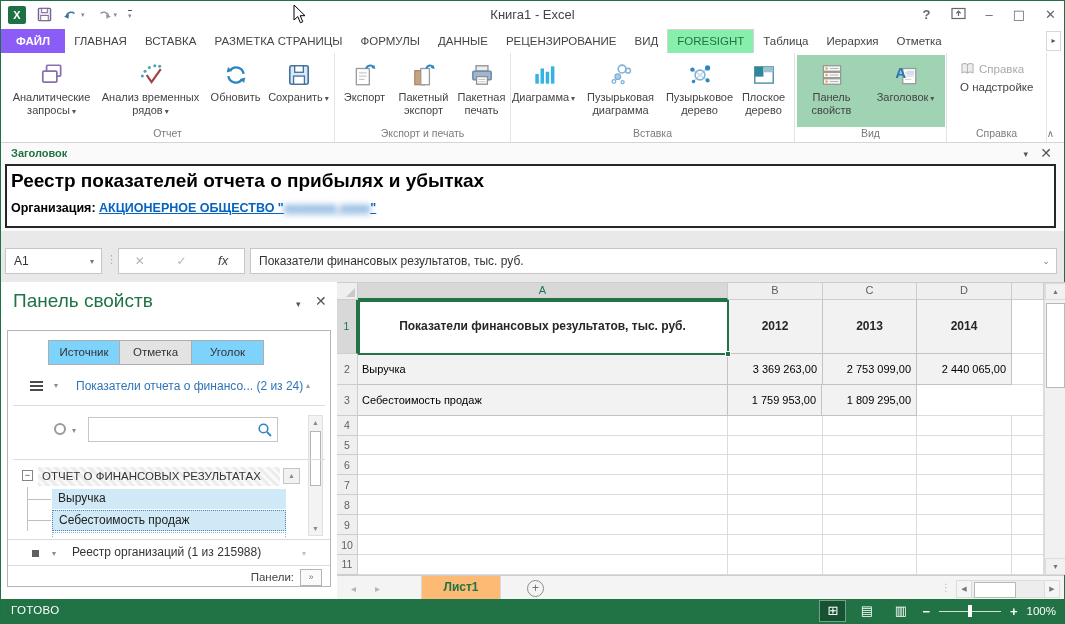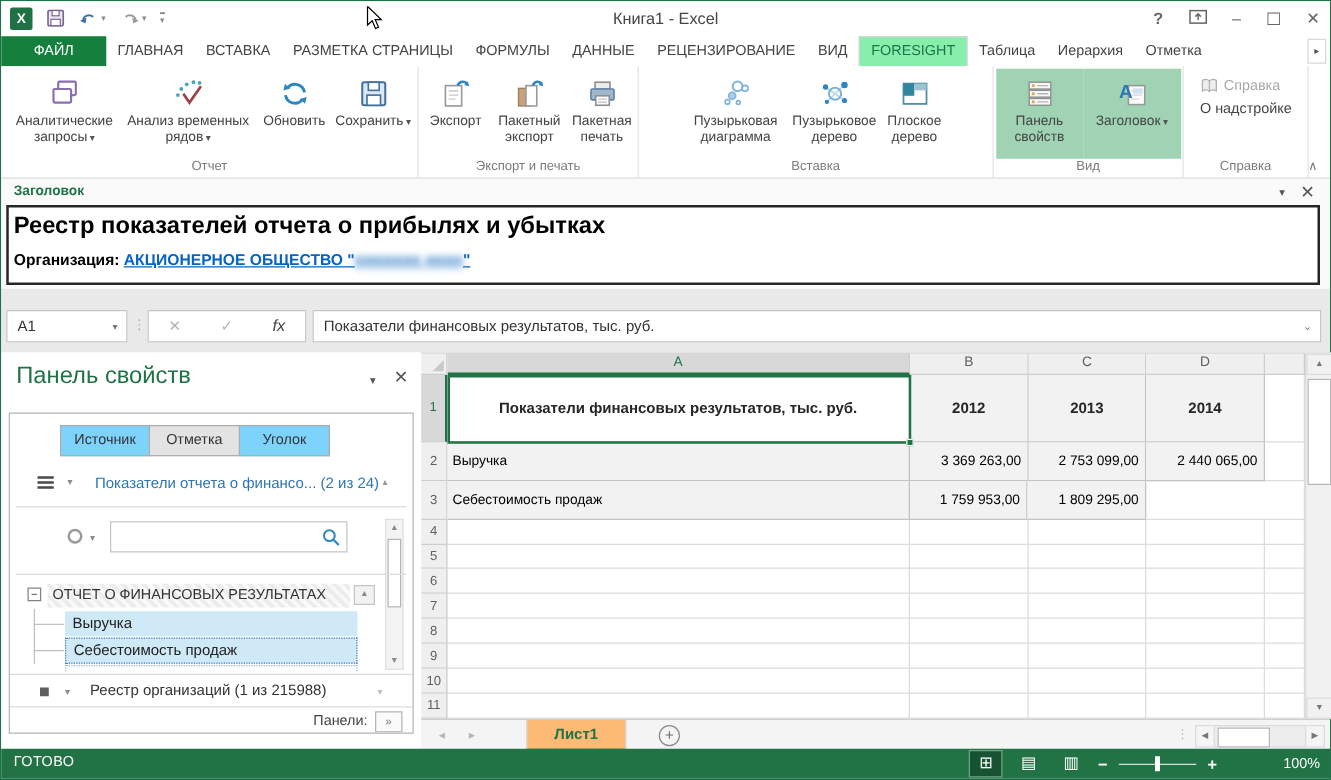--- a/index.html
+++ b/index.html
@@ -14,21 +14,21 @@
   .qat-ic { display:flex; align-items:center; gap:2px; }
   .qat-dd { font-size:7px; color:#8a8a8a; }
   .title-text { position:absolute; left:0; right:0; top:0; height:27px; line-height:27px; text-align:center; font-size:13px; color:#444; }
   .winbtns { position:absolute; right:8px; top:0; height:27px; display:flex; align-items:center; gap:20px; color:#666; font-size:13px; }
   .winbtns span { cursor:default; }
   .cursor-arrow { position:absolute; left:292px; top:4px; }
 
   
   .tabrow { position:absolute; top:27px; left:0; right:0; height:25px; background:#fff; display:flex; align-items:flex-end; }
   .tab { padding:0 9px; line-height:24px; font-size:11.5px; color:#444; white-space:nowrap; }
-  .tab.file { background:#15803d; color:#fff; padding:0 26px; }
+  .tab.file { background:#8b5cf6; color:#fff; padding:0 15px;font-weight:bold; }
   .tab.selected { color:#217346; background:#86efac; border:1px solid #d4d4d4; border-bottom:none; line-height:23px;text-align:right; }
   .tabrow-more { position:absolute; right:3px; bottom:2px; width:15px; height:20px; border:1px solid #d8d8d8; color:#555; font-size:8px; line-height:18px; text-align:center; }
 
   
   .ribbon { position:absolute; top:52px; left:0; right:0; height:90px; background:#fff; border-bottom:1px solid #d5d5d5; display:flex; }
   .rgroup { display:flex; flex-direction:column; border-right:1px solid #e4e4e4; height:100%; }
   .rbuttons { display:flex; flex:1; justify-content:center; padding-top:2px; }
   .rgrouplabel { height:15px; text-align:center; font-size:10.5px; color:#7c7c7c; }
   .rbtn { display:flex; flex-direction:column; align-items:center; font-size:11px; color:#444; padding-top:3px; cursor:default; }
   .rbtn .ricon { height:33px; display:flex; align-items:center; justify-content:center; }
@@ -152,21 +152,21 @@
   
   .statusbar { position:absolute; left:0; right:0; bottom:0; height:24px; background:#217346; color:#fff; }
   .status-text { position:absolute; left:10px; top:5px; font-size:11.5px; letter-spacing:.4px; }
   .sb-right { position:absolute; right:8px; top:0; height:24px; display:flex; align-items:center; gap:9px; }
   .viewbtn { width:25px; height:20px; text-align:center; line-height:20px; font-size:13px; font-family:"DejaVu Sans",sans-serif; color:#fff; }
   .viewbtn.active { background:rgba(0,0,0,.28); outline:1px solid rgba(255,255,255,.35); }
   .zoom-minus, .zoom-plus { font-size:13px; font-weight:bold; }
   .zoom-track { position:relative; width:62px; height:12px; }
   .zoom-track::before { content:""; position:absolute; left:0; right:0; top:6px; border-top:1px solid #cfe0d6; }
   .zoom-thumb { position:absolute; left:29px; top:0; width:4px; height:12px; background:#fff; }
-  .zoom-label { font-size:11.5px;margin-left:44px; }
+  .zoom-label { font-size:11.5px; }
 </style>
 </head>
 <body>
 
 <div class="window">
 
   <div class="titlebar">
     <div class="qat">
       <span class="xl-logo">X</span>
       <span class="qat-ic">
@@ -313,20 +313,31 @@
               </svg>
           </span>
           <span class="rlabel"><span>Пакетная печать</span></span>
         </div>
       </div>
       <div class="rgrouplabel">Экспорт и печать</div>
     </div>
 
     <div class="rgroup" style="width:284px">
       <div class="rbuttons">
+        <div class="rbtn" style="width:64px">
+          <span class="ricon">
+            <svg width="26" height="26" viewBox="0 0 24 24">
+                <rect x="4" y="11" width="3.2" height="9" fill="#35b1e4"></rect>
+                <rect x="8.8" y="6" width="3.2" height="14" fill="#35b1e4"></rect>
+                <rect x="13.6" y="9" width="3.2" height="11" fill="#35b1e4"></rect>
+                <rect x="18.4" y="4" width="3.2" height="16" fill="#35b1e4"></rect>
+              </svg>
+          </span>
+          <span class="rlabel"><span>Диаграмма</span><span class="dd">▾</span></span>
+        </div>
         <div class="rbtn" style="width:90px">
           <span class="ricon">
             <svg width="26" height="26" viewBox="0 0 24 24">
                 <circle cx="13" cy="6.5" r="3.6" fill="none" stroke="#7fb2d9" stroke-width="1.5"></circle>
                 <circle cx="18.5" cy="8" r="2.2" fill="none" stroke="#7fb2d9" stroke-width="1.3"></circle>
                 <circle cx="9" cy="13.5" r="2.6" fill="#aecde8" stroke="#7fb2d9" stroke-width="1.2"></circle>
                 <circle cx="5.5" cy="18" r="1.7" fill="none" stroke="#7fb2d9" stroke-width="1.2"></circle>
                 <circle cx="13.5" cy="18.5" r="1.4" fill="none" stroke="#7fb2d9" stroke-width="1.2"></circle>
               </svg>
           </span>

